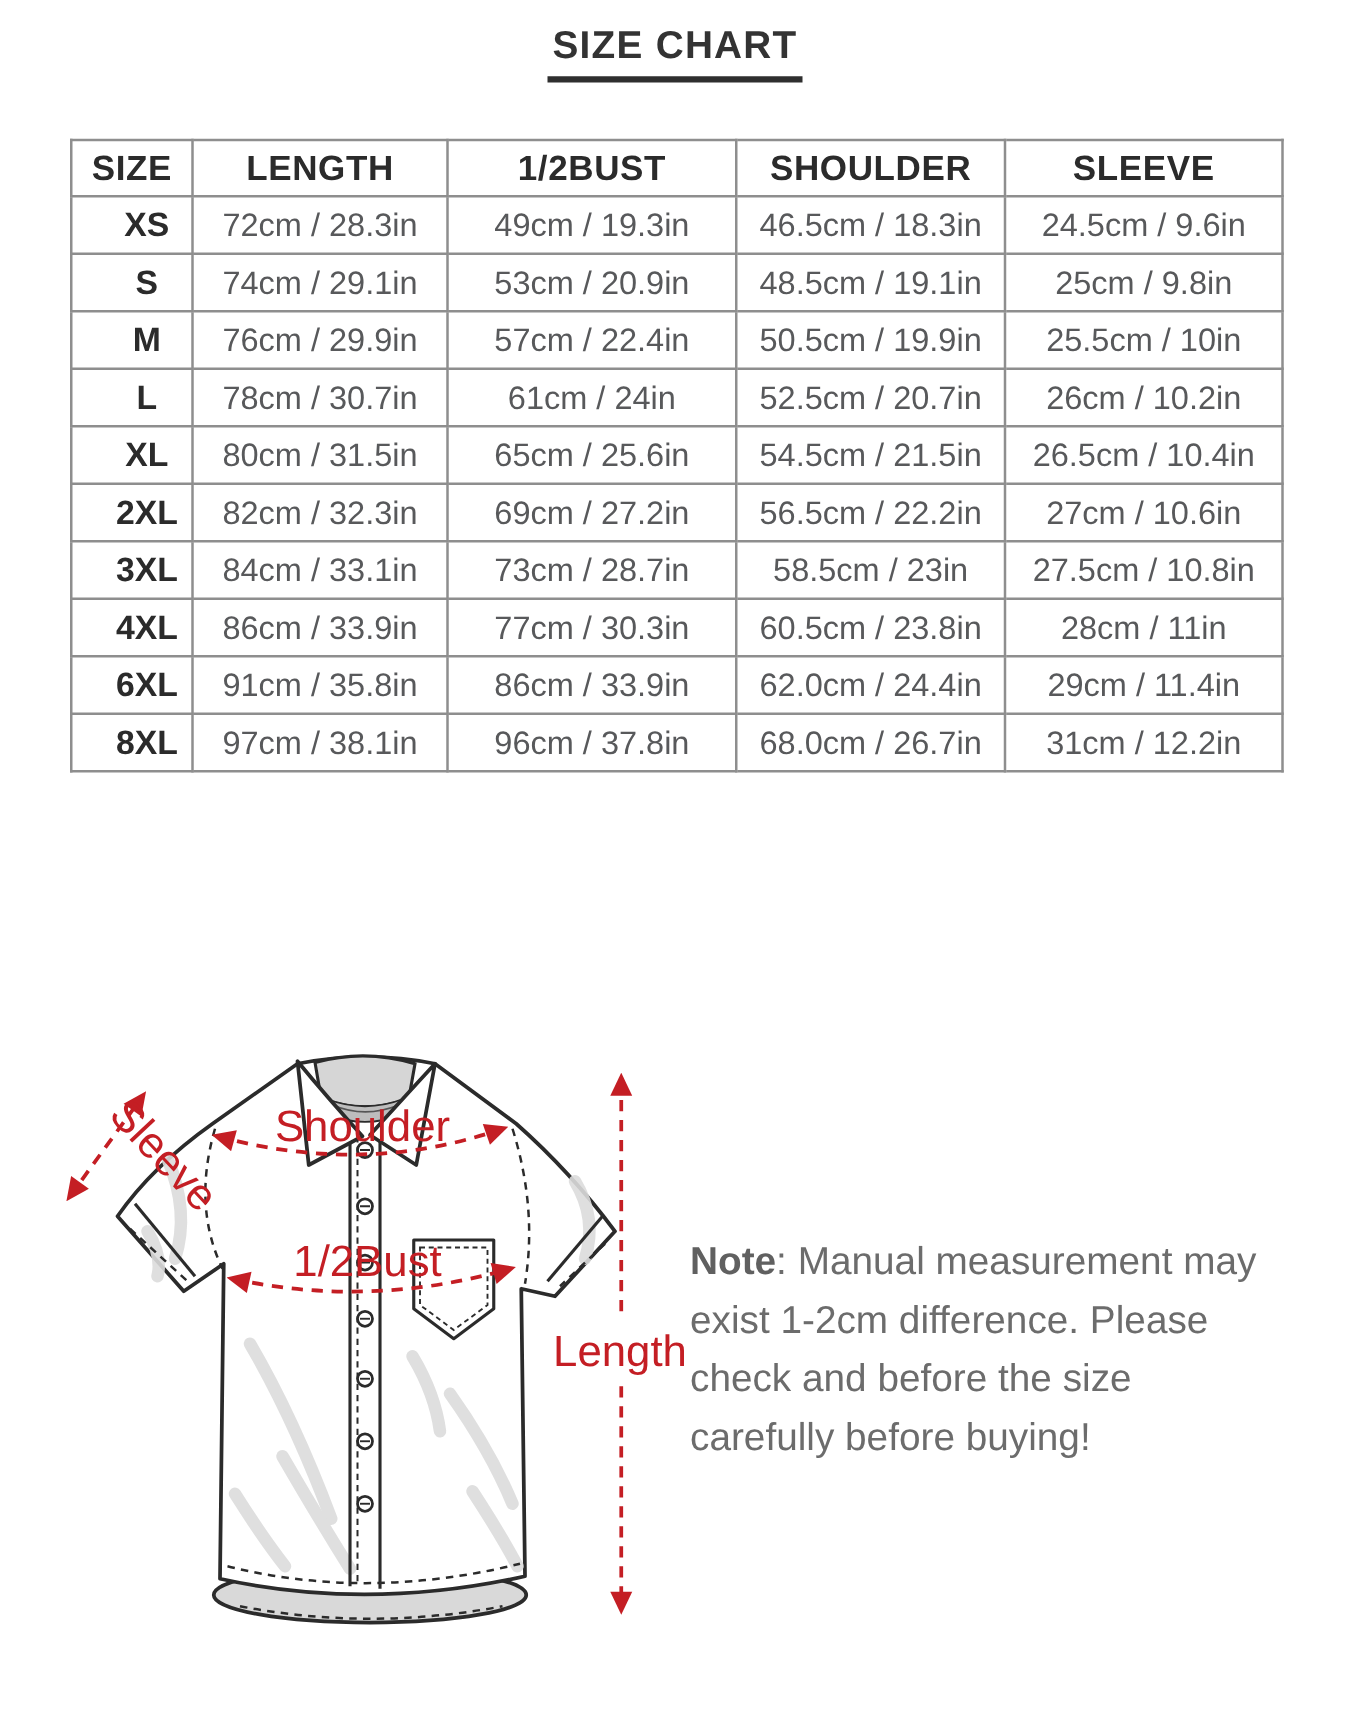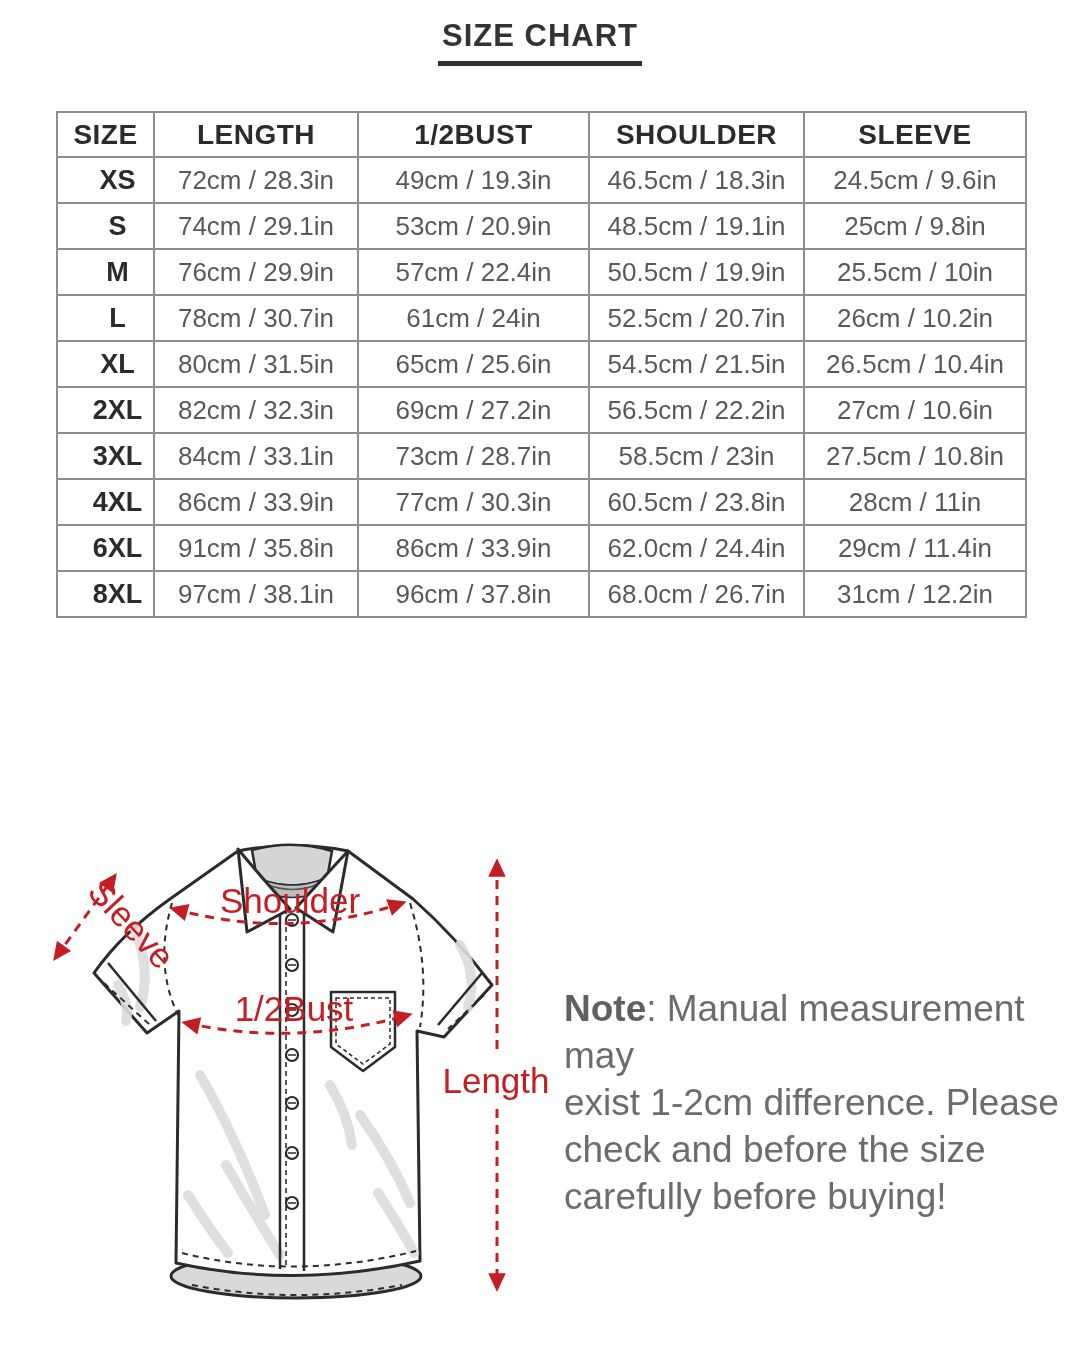--- a/index.html
+++ b/index.html
@@ -21,22 +21,22 @@
     margin-top:16px;
   }
   .size-table th, .size-table td { border:2px solid #8e8e8e; }
   .size-table th {
     height:45px; font-size:28px; font-weight:bold; color:#2b2b2b; letter-spacing:0.5px;
   }
   .size-table td { height:46px; font-size:26px; color:#58595b; }
   .size-table td.size-col { font-weight:bold; color:#2b2b2b; font-size:27px;padding-left:24px; }
   .diagram-svg { position:absolute; left:30px; top:835px; }
   .note {
-    position:absolute; left:564px; top:985px; width:500px;
-    font-size:37px; line-height:47px; color:#6c6c6c;
+    position:absolute; left:552px; top:985px; width:500px;
+    font-size:31px; line-height:47px; color:#6c6c6c;
   }
   .note b { color:#606060; }
 </style>
 </head>
 <body>
 
 <div class="page">
 
   <div class="title-wrap">
     <span class="title-underline">SIZE CHART</span>

